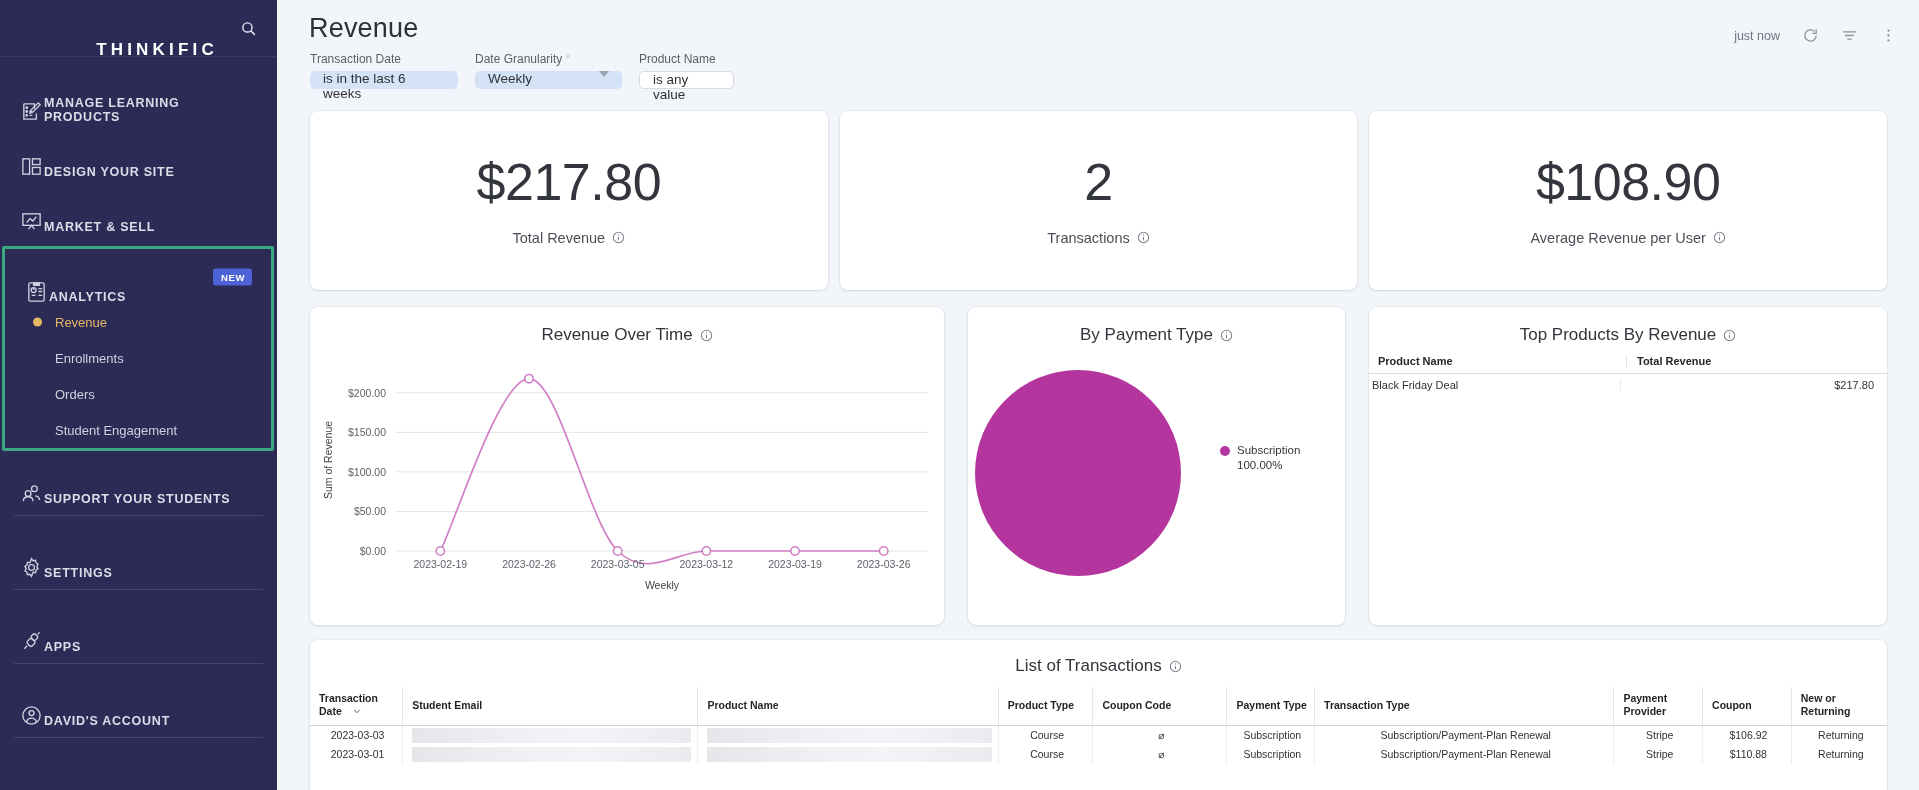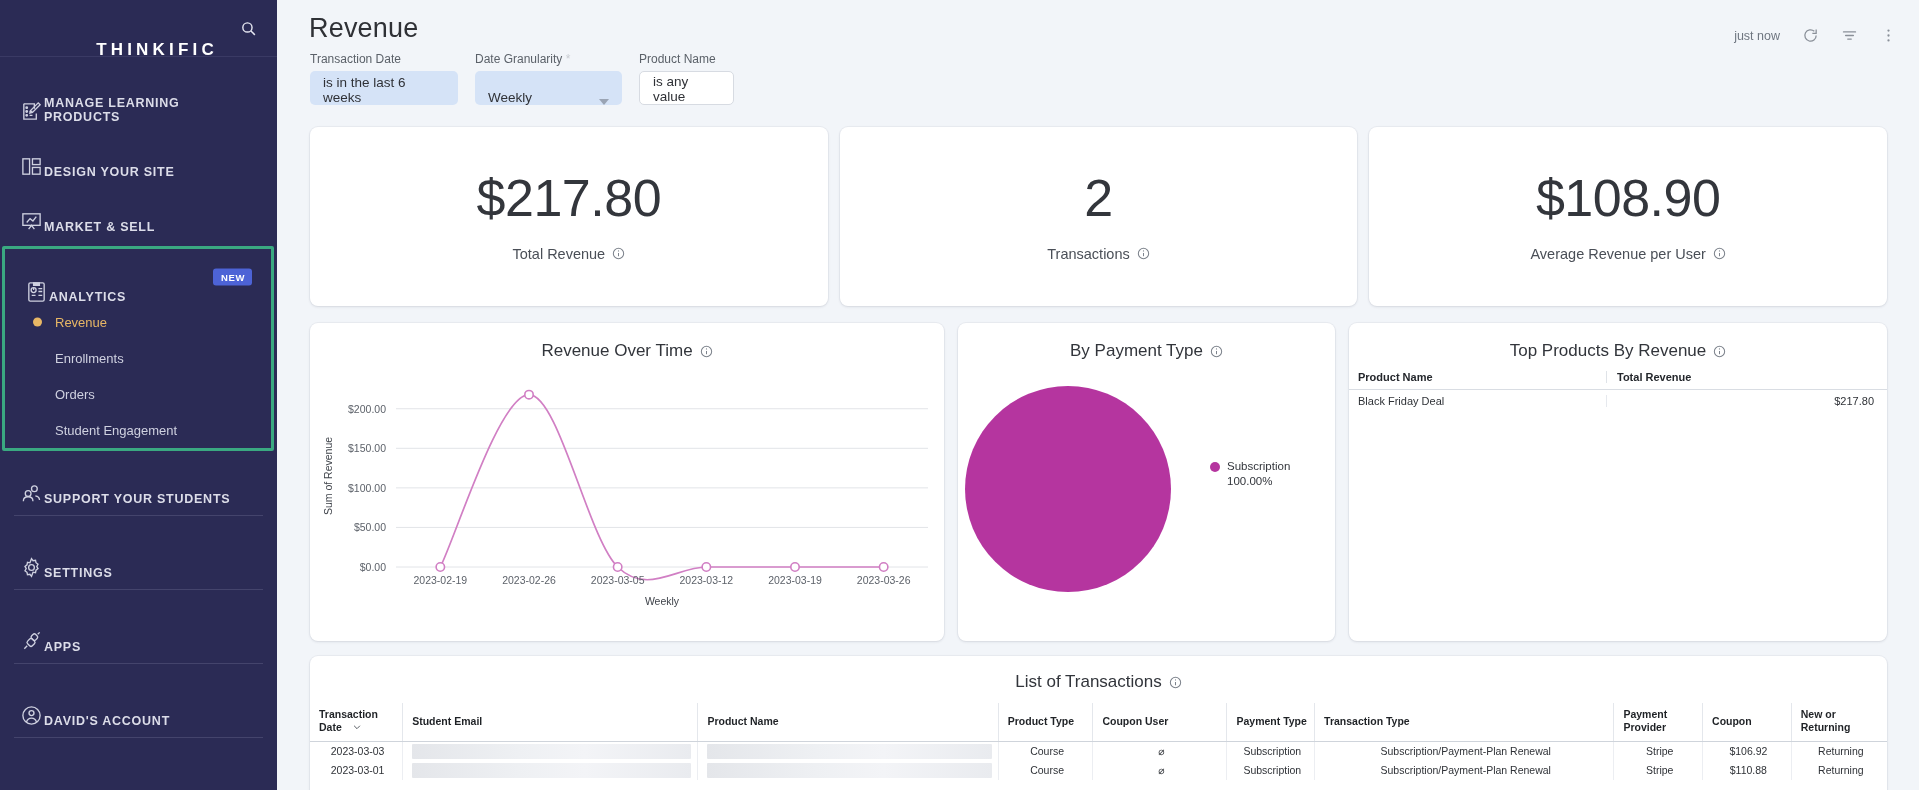--- a/index.html
+++ b/index.html
@@ -70,21 +70,21 @@
   .top-actions { display: flex; align-items: center; gap: 22px; padding-top: 14px; }
   .just-now { font-size: 12.5px; color: #6f7680; }
   .ta-ico { cursor: pointer; display: flex; align-items: center; }
 
   
   .filters { display: flex; gap: 17px; padding: 8px 0 0 33px; }
   .filter { display: flex; flex-direction: column; }
   .f-label { font-size: 12px; color: #5b6169; margin-bottom: 5px; }
   .f-label .req { color: #c9ccd2; }
   .f-pill {
-    height: 34px; border-radius: 5px; display: flex; align-items: flex-end;
+    height: 18px; border-radius: 5px; display: flex; align-items: flex-start;
     font-size: 13.5px; color: #2f3136; cursor: pointer; padding: 0 13px;
   }
   .f-pill.blue { background: #d5e3f7; }
   .f-pill.white { background: #ffffff; border: 1px solid #d7dbe2; }
   .f-pill.w1 { width: 148px; justify-content: center; }
   .f-pill.w2 { width: 147px; justify-content: space-between; }
   .f-pill.w3 { width: 95px; justify-content: center; }
   .caret { width: 0; height: 0; border-left: 5px solid transparent; border-right: 5px solid transparent; border-top: 6px solid #9aa4b4; }
 
   
@@ -93,21 +93,21 @@
     box-shadow: 0 1px 3px rgba(20,30,60,.10), 0 0 0 1px rgba(20,30,60,.035);
   }
   .kpi-row { display: flex; gap: 12px; padding: 22px 32px 0 33px; }
   .kpi { flex: 1; height: 179px; display: flex; flex-direction: column;
          align-items: center; justify-content: center; }
   .kpi-val { font-size: 52px; color: #33363c; font-weight: 400; line-height: 1; letter-spacing: -0.5px; }
   .kpi-lbl { margin-top: 22px; display: flex; align-items: center; gap: 7px;
              font-size: 14.5px; color: #4a4f57; }
 
   
-  .chart-row { display: flex; gap: 14px; padding: 17px 32px 0 33px; }
+  .chart-row { display: flex; gap: 24px; padding: 17px 32px 0 33px; }
   .c-line { flex: 0 0 634px; height: 318px; position: relative; }
   .c-pie  { flex: 0 0 377px; height: 318px; position: relative; }
   .c-top  { flex: 1; height: 318px; position: relative; }
   .c-title {
     text-align: center; padding-top: 18px; font-size: 17px; color: #32353b;
     display: flex; align-items: center; justify-content: center; gap: 7px;
   }
   .info-ico { display: inline-flex; }
 
   
@@ -121,21 +121,21 @@
   .legend-dot { width: 10px; height: 10px; border-radius: 50%; background: #b5359f; margin-top: 3px; flex: 0 0 10px; }
   .legend-txt { font-size: 11.5px; color: #33363c; line-height: 1.32; }
 
   
   .tp-head {
     display: flex; font-size: 11px; font-weight: 700; color: #24272c;
     padding: 10px 9px 6px 9px; border-bottom: 1px solid #d9dde3;
   }
   .tp-c1 { flex: 0 0 248px; }
   .tp-c2 { flex: 1; border-left: 1px solid #dfe3e8; padding-left: 10px; }
-  .tp-row { display: flex; font-size: 11px; color: #2f3237; padding: 5px 9px 0 9px; }
+  .tp-row { display: flex; font-size: 11px; color: #2f3237; padding: 5px 9px 0 3px; }
   .tp-row .tp-c2 { text-align: right; padding-right: 4px; border-left: 1px solid #e6e9ee; }
 
   
   .tx-card { margin: 15px 32px 0 33px; height: 230px; position: relative; overflow: hidden; }
   .tx-title {
     text-align: center; padding-top: 16px; font-size: 17px; color: #32353b;
     display: flex; align-items: center; justify-content: center; gap: 7px;
   }
   .tx-table { width: 100%; border-collapse: collapse; margin-top: 11px; table-layout: fixed; }
   .tx-table th {
@@ -508,21 +508,21 @@
               <span>Transaction Date</span>
               <span class="th-sort">
                 <svg width="10" height="10" viewBox="0 0 24 24" fill="none" stroke="#4a4f57" stroke-width="2.2">
                     <polyline points="5,9 12,16 19,9"></polyline>
                   </svg>
               </span>
             </th>
             <th>Student Email</th>
             <th>Product Name</th>
             <th>Product Type</th>
-            <th>Coupon User</th>
+            <th>Coupon Code</th>
             <th>Payment Type</th>
             <th>Transaction Type</th>
             <th>Payment Provider</th>
             <th>Coupon</th>
             <th>New or Returning</th>
           </tr>
         </thead>
         <tbody>
           <tr>
             <td>2023-03-03</td>

